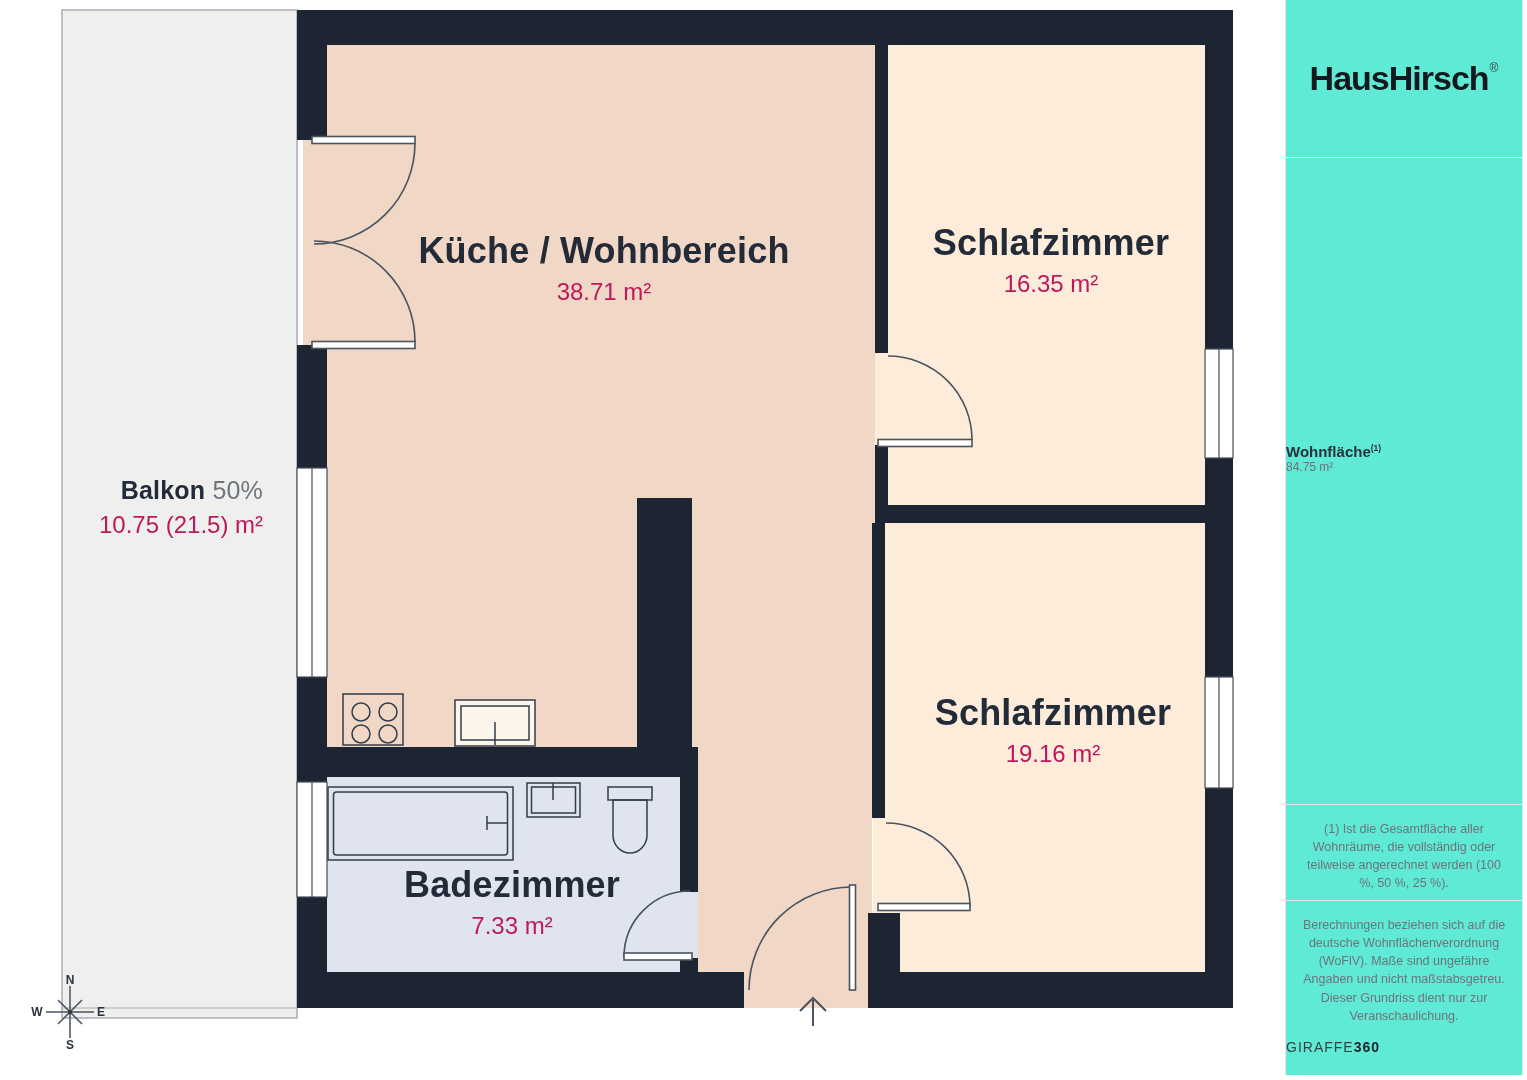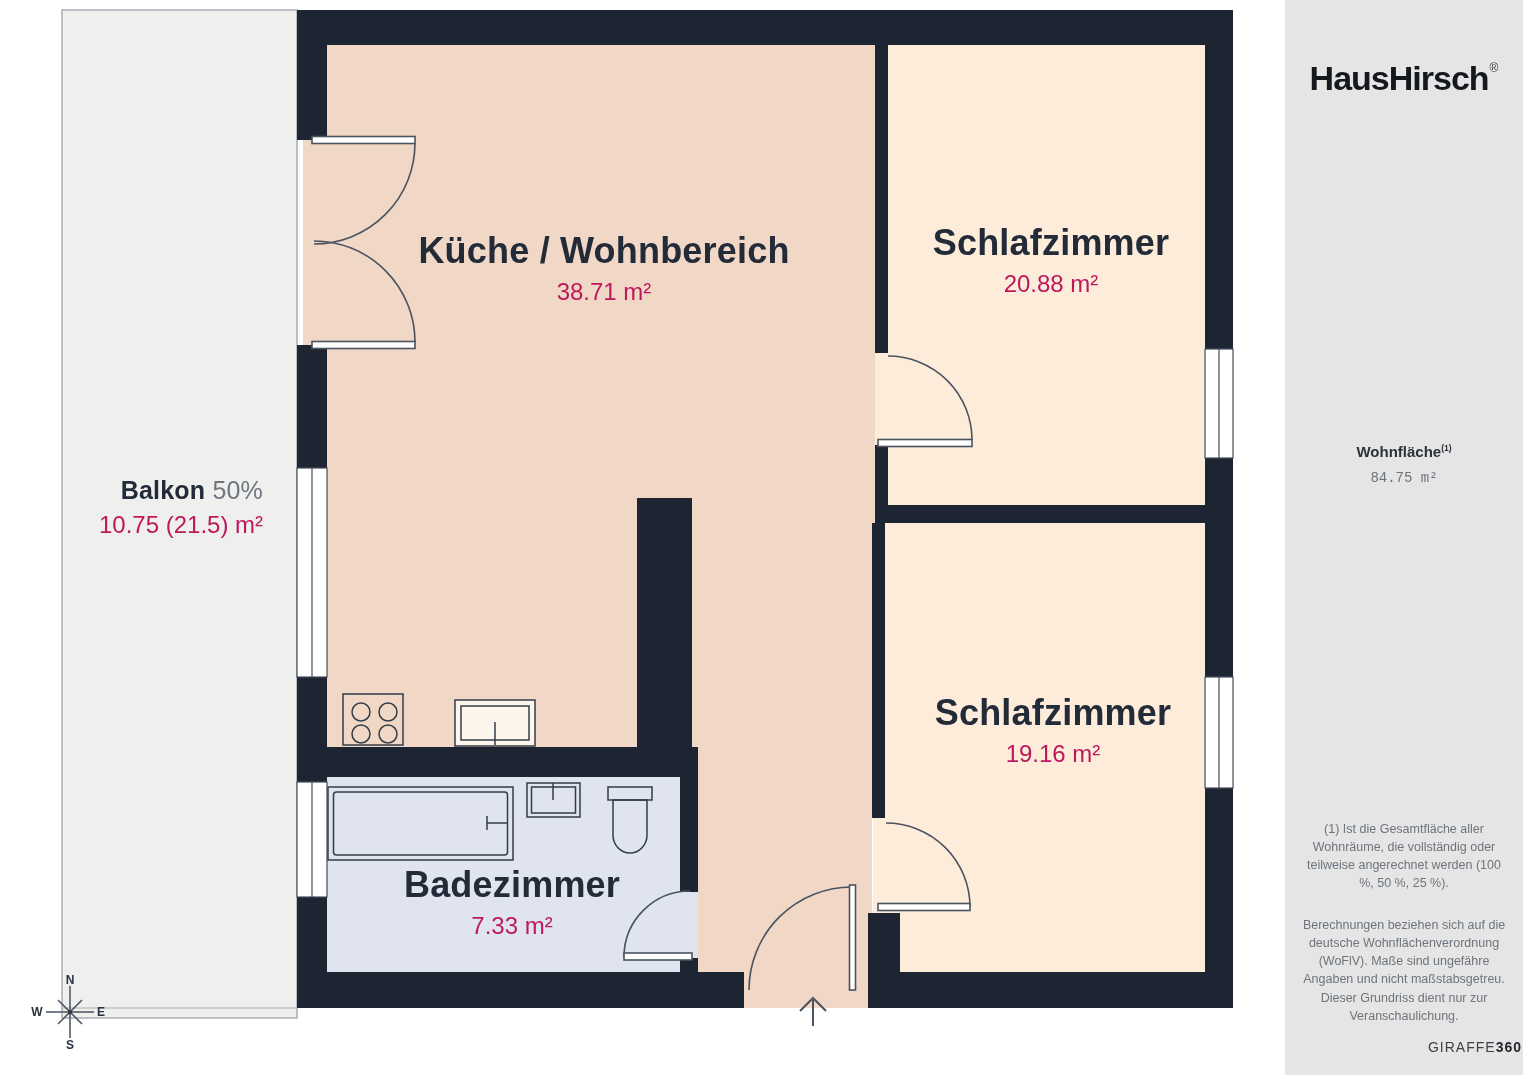--- a/index.html
+++ b/index.html
@@ -8,33 +8,33 @@
   .plan-svg{position:absolute;left:0;top:0;}
   
   .room-label{position:absolute;transform:translate(-50%,-50%);text-align:center;white-space:nowrap;z-index:5;}
   .room-name{font-weight:bold;font-size:36px;color:#232b39;letter-spacing:.2px;}
   .room-area{font-size:24px;color:#be185d;margin-top:6px;}
   .balcony-label .room-name{font-size:25px;text-align:right;}
   .balcony-label .share{font-weight:normal;color:#6f7680;}
   .balcony-label .room-area{font-size:24px;}
   
   .sidebar{position:absolute;left:1285px;top:0;width:236px;height:1075px;
-           border-left:1px solid #e5e5e5;border-right:1px solid #e5e5e5;background:#e5e5e5;}
+           border-left:1px solid #e5e5e5;border-right:1px solid #e5e5e5;background:#5eead4;}
   .logo-box{height:157px;border-bottom:1px solid #e5e5e5;display:flex;align-items:center;justify-content:center;}
   .logo{font-weight:bold;font-size:34px;color:#15181d;letter-spacing:-1px;}
   .logo sup{font-size:12px;font-weight:normal;letter-spacing:0;vertical-align:18px;margin-left:1px;color:#3a3f46;}
-  .area-block{position:absolute;top:443px;left:0;right:0;text-align:center;}
+  .area-block{position:absolute;top:443px;left:0;right:0;text-align:left;}
   .area-label{font-size:15px;font-weight:bold;color:#2b323c;}
   .area-label sup{font-size:8.5px;font-weight:bold;}
-  .area-value{font-size:14px;color:#6d747c;margin-top:10px;font-family:Liberation Mono, monospace;}
+  .area-value{font-size:12px;color:#6d747c;}
   .footnote-box{position:absolute;top:795px;left:0;width:100%;height:105px;border-top:1px solid #e5e5e5;box-sizing:border-box;margin-top:9px;}
   .note-text{padding:15px 14px 0 14px;font-size:12.5px;line-height:1.45;color:#6d747c;text-align:center;}
   .notes-box{position:absolute;top:900px;left:0;width:100%;height:197px;border-top:1px solid #e5e5e5;
              border-bottom:1px solid #e5e5e5;box-sizing:border-box;}
-  .vendor{margin-top:14px;text-align:right;font-size:14px;letter-spacing:1px;color:#3a3f46;}
+  .vendor{margin-top:14px;text-align:left;font-size:14px;letter-spacing:1px;color:#3a3f46;}
   .vendor .bold{font-weight:bold;color:#23272e;}
 </style>
 </head>
 <body>
 
 <div class="stage">
 
   <svg class="plan-svg" width="1285" height="1080" viewBox="0 0 1285 1080">
 
     <g>
@@ -171,21 +171,21 @@
       </g>
     </g>
   </svg>
 
   <div class="room-label" style="left:604px;top:268px">
     <div class="room-name">Küche / Wohnbereich</div>
     <div class="room-area">38.71 m²</div>
   </div>
   <div class="room-label" style="left:1051px;top:260px">
     <div class="room-name">Schlafzimmer</div>
-    <div class="room-area">20.88 m²</div>
+    <div class="room-area">16.35 m²</div>
   </div>
   <div class="room-label" style="left:1053px;top:730px">
     <div class="room-name">Schlafzimmer</div>
     <div class="room-area">19.16 m²</div>
   </div>
   <div class="room-label" style="left:512px;top:902px">
     <div class="room-name">Badezimmer</div>
     <div class="room-area">7.33 m²</div>
   </div>
   <div class="room-label balcony-label" style="left:181px;top:507px">

